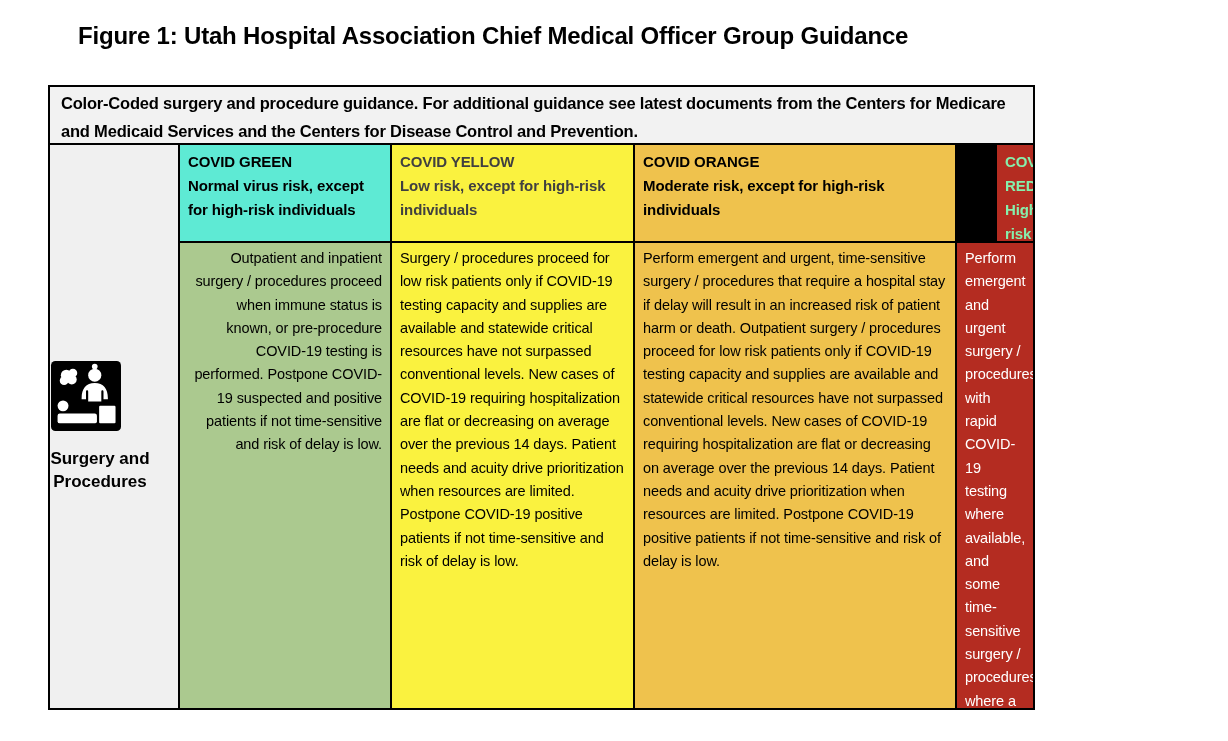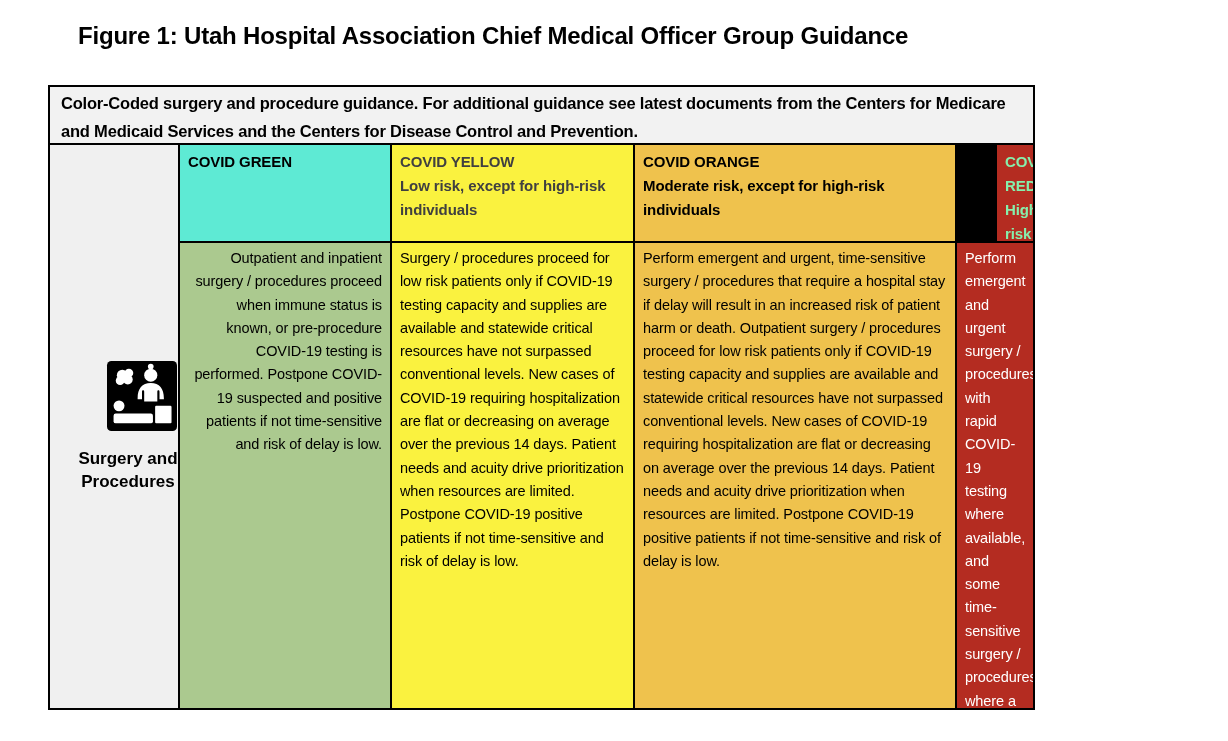--- a/index.html
+++ b/index.html
@@ -22,21 +22,21 @@
   }
   .grid{
     display:grid;
     grid-template-columns:128px 210px 241px 320px 1fr;
     grid-template-rows:96px 465px;
     gap:2px;background:#000;
   }
   .cell{box-sizing:border-box;overflow:hidden;}
   .label-cell{
     grid-row:1/3;grid-column:1;
-    display:flex;flex-direction:column;align-items:flex-end;justify-content:center;gap:16px;
+    display:flex;flex-direction:column;align-items:flex-start;justify-content:center;gap:16px;
   }
   .label-text{
     width:100px;text-align:center;
     font-size:17px;font-weight:bold;line-height:23px;
   }
   .icon-box{width:72px;height:70px;display:block;}
   .head-cell{
     grid-row:1;padding:5px 8px 0 8px;
     font-size:15px;font-weight:bold;line-height:24px;letter-spacing:-0.1px;
   }
@@ -71,20 +71,21 @@
           <circle cx="11" cy="41" r="5"></circle>
           <rect x="6" y="48" width="36" height="9" rx="2"></rect>
           <rect x="44" y="41" width="15" height="16" rx="1"></rect>
         </g>
       </svg>
       <div class="label-text">Surgery and Procedures</div>
     </div>
 
     <div class="cell head-cell c2" style="background-color: #5eead4; color: rgb(0, 0, 0);">
       <div>COVID GREEN</div>
+      <div>Normal virus risk, except for high-risk individuals</div>
     </div>
 
     <div class="cell head-cell c3" style="background-color: rgb(250, 242, 63); color: #404040;">
       <div>COVID YELLOW</div>
       <div>Low risk, except for high-risk individuals</div>
     </div>
 
     <div class="cell head-cell c4" style="background-color: rgb(239, 194, 77); color: rgb(0, 0, 0);">
       <div>COVID ORANGE</div>
       <div>Moderate risk, except for high-risk individuals</div>

